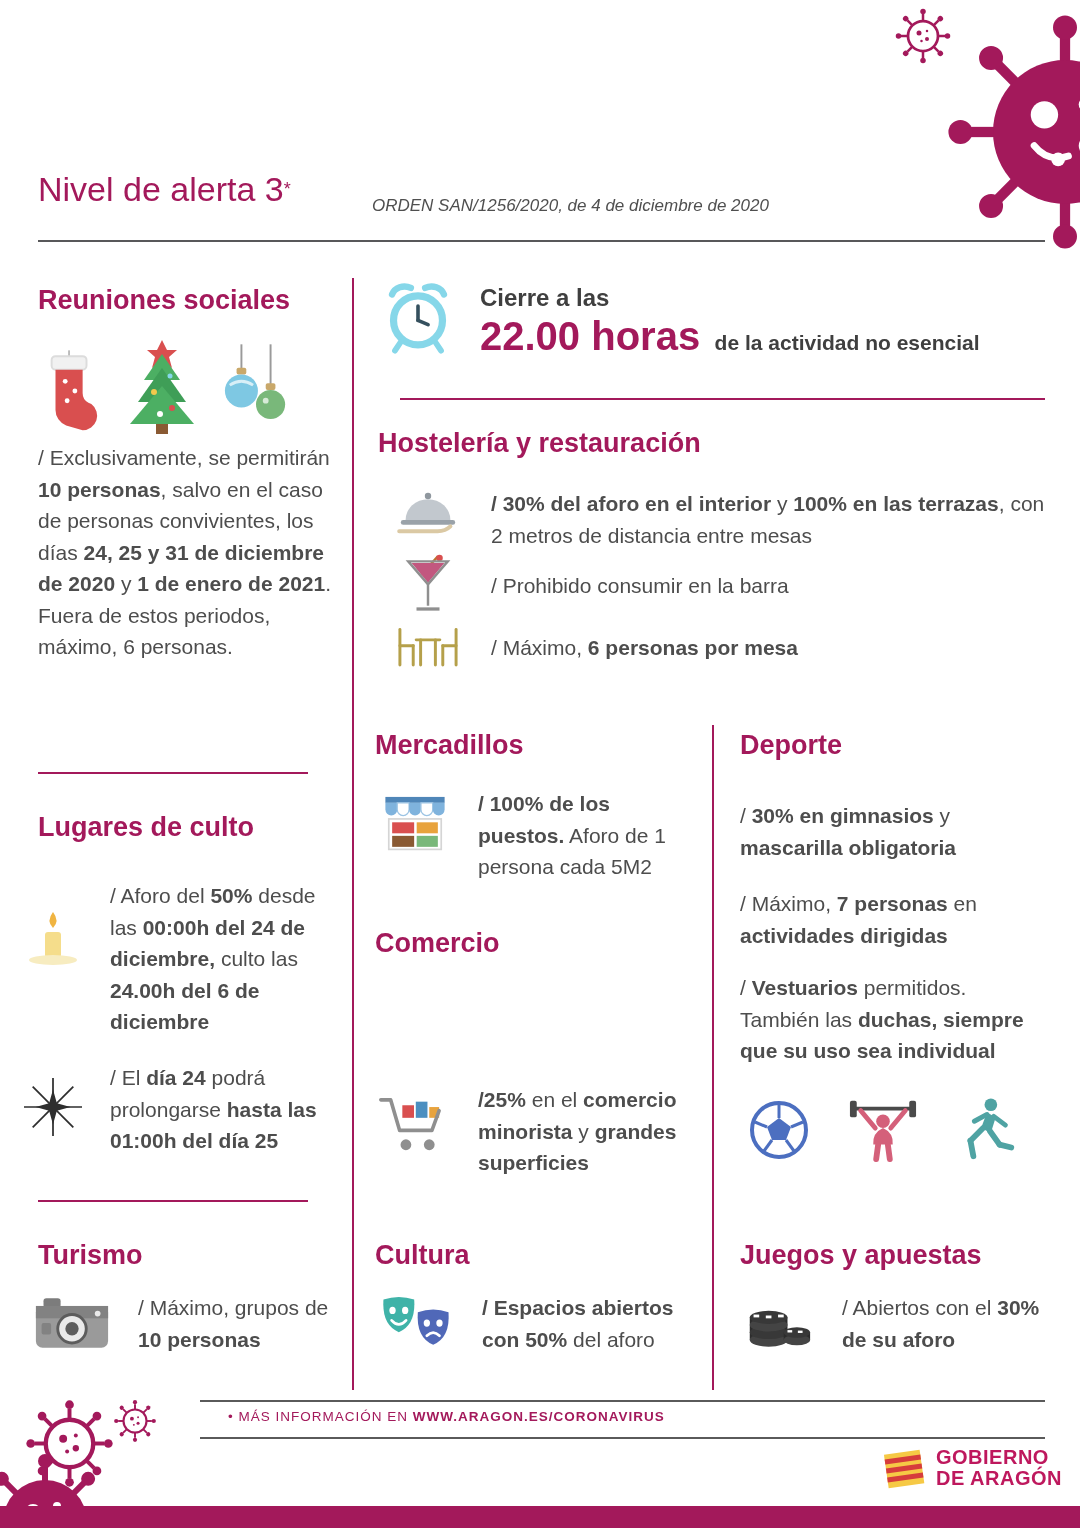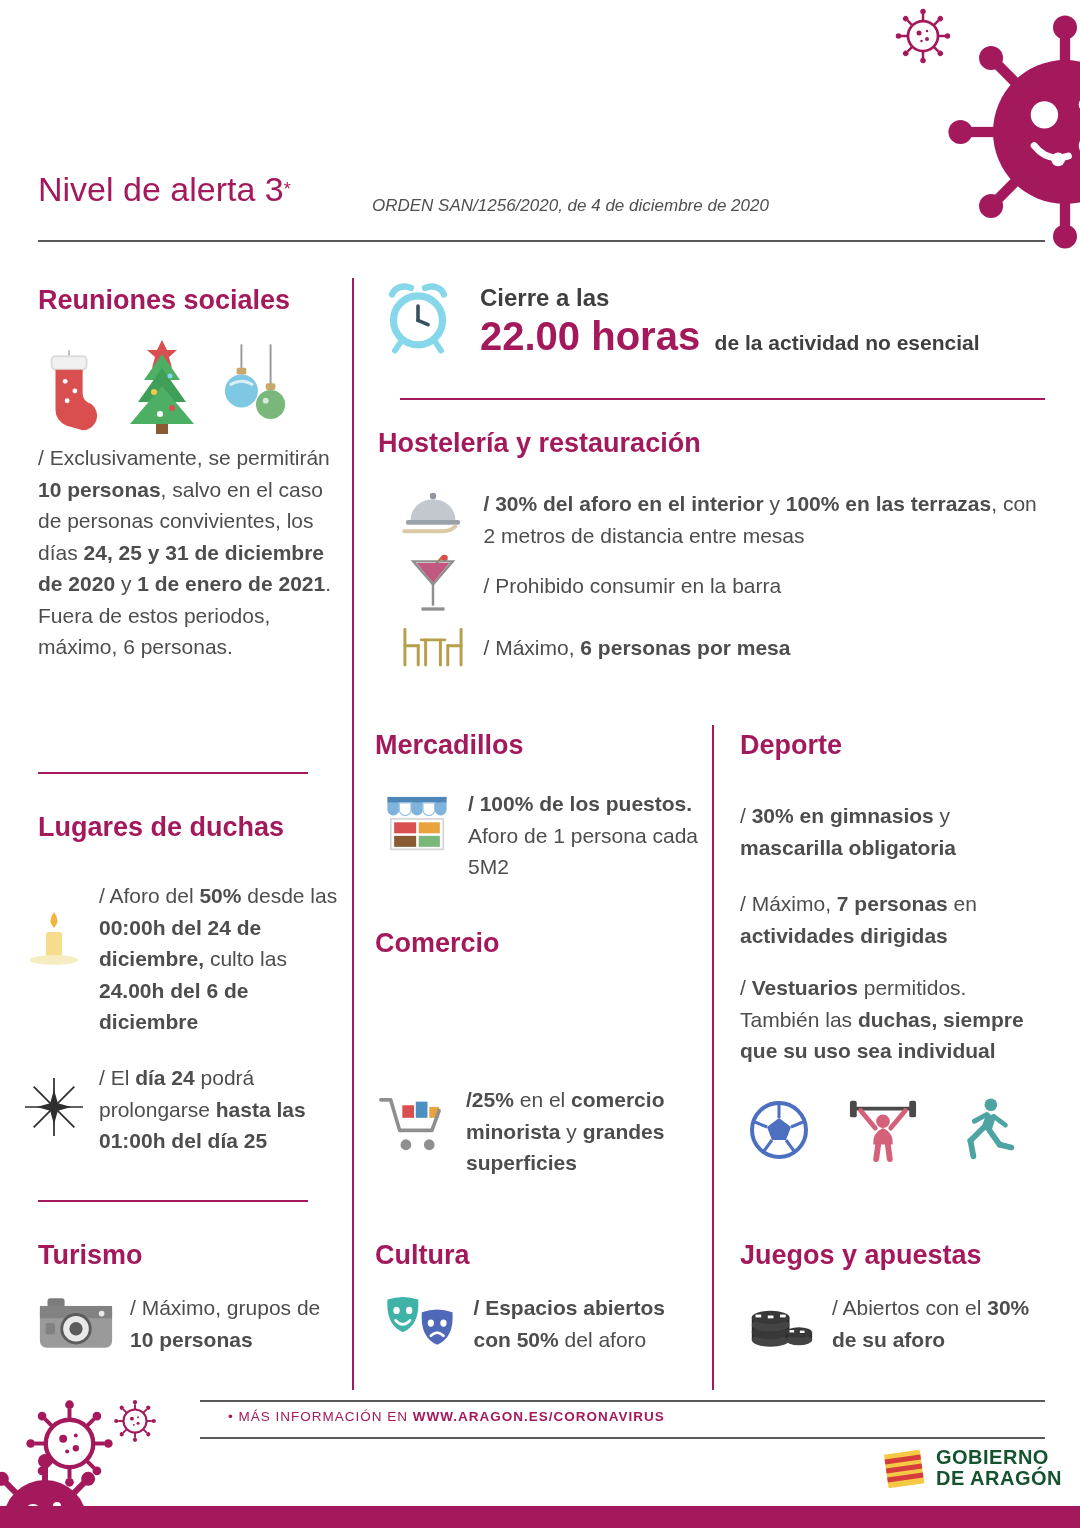--- a/index.html
+++ b/index.html
@@ -14,28 +14,28 @@
   .title-line .b { color:var(--magenta); }
   .alert { font-size:34px; color:var(--magenta); font-weight:400; }
   .alert-sup { font-size:18px; color:var(--magenta); vertical-align:super; }
   .order-ref { font-size:17px; font-style:italic; color:#4f4f4f; }
   .heading { font-size:27px; font-weight:700; color:var(--magenta); }
   .txt { font-size:21px; line-height:1.5; color:#4d4d4d; }
   .hr  { height:2px; background:var(--magenta); }
   .hr-dark { height:2px; background:#58585a; }
   .hr-thin { height:1.5px; background:#5a5a5a; }
   .vr  { width:2px; background:var(--magenta); }
-  .row { display:flex; gap:16px; align-items:flex-start;justify-content:center; }
+  .row { display:flex; gap:28px; align-items:flex-start;justify-content:center; }
   .row.center { align-items:center; }
   .icbox { flex:none; display:flex; justify-content:center; }
   .banner-l1 { font-size:24px; font-weight:700; color:#3f3f3f; }
   .banner-time { font-size:40px; font-weight:700; color:var(--magenta); }
   .banner-suffix { font-size:21px; font-weight:700; color:#3f3f3f; margin-left:10px; }
   .footer-info { font-size:13.5px; letter-spacing:1px; color:var(--magenta); }
-  .logo-text { font-size:20px; font-weight:700; color:#14532d; line-height:1.05; letter-spacing:0.5px; }
+  .logo-text { font-size:20px; font-weight:700; color:#be185d; line-height:1.05; letter-spacing:0.5px; }
   .bottom-bar { background:var(--magenta); z-index:5; }
   svg { display:block; }
 </style>
 </head>
 <body>
 
 <svg width="0" height="0" style="position:absolute" aria-hidden="true">
 <defs>
   <symbol id="virus-s" viewBox="0 0 140 140">
     <g stroke="#a3195b" stroke-width="6" fill="#a3195b">
@@ -361,21 +361,21 @@
         <use href="#tree"></use>
       </svg>
     <svg width="68" height="90">
         <use href="#ornaments"></use>
       </svg>
   </div>
   <div class="abs txt" style="left:38px;top:442px;width:300px"><span>/ Exclusivamente, se permitirán </span><span class="b">10 personas</span><span>, salvo en el caso de personas convivientes, los días </span><span class="b">24, 25 y 31 de diciembre de 2020</span><span> y </span><span class="b">1 de enero de 2021</span><span>. Fuera de estos periodos, máximo, 6 personas.</span></div>
 
   <div class="abs hr" style="left:38px;top:772px;width:270px"></div>
 
-  <h2 class="abs heading" style="left:38px;top:812px">Lugares de duchas</h2>
+  <h2 class="abs heading" style="left:38px;top:812px">Lugares de culto</h2>
   <div class="abs row" style="left:24px;top:880px;width:318px">
     <svg width="58" height="58" style="flex:none;margin-top:28px">
         <use href="#candle"></use>
       </svg>
     <div class="txt" style="width:242px"><span>/ Aforo del </span><span class="b">50%</span><span> desde las </span><span class="b">00:00h del 24 de diciembre,</span><span> culto las </span><span class="b">24.00h del 6 de diciembre</span></div>
   </div>
   <div class="abs row" style="left:24px;top:1062px;width:318px">
     <svg width="58" height="58" style="flex:none;margin-top:16px">
         <use href="#star"></use>
       </svg>

